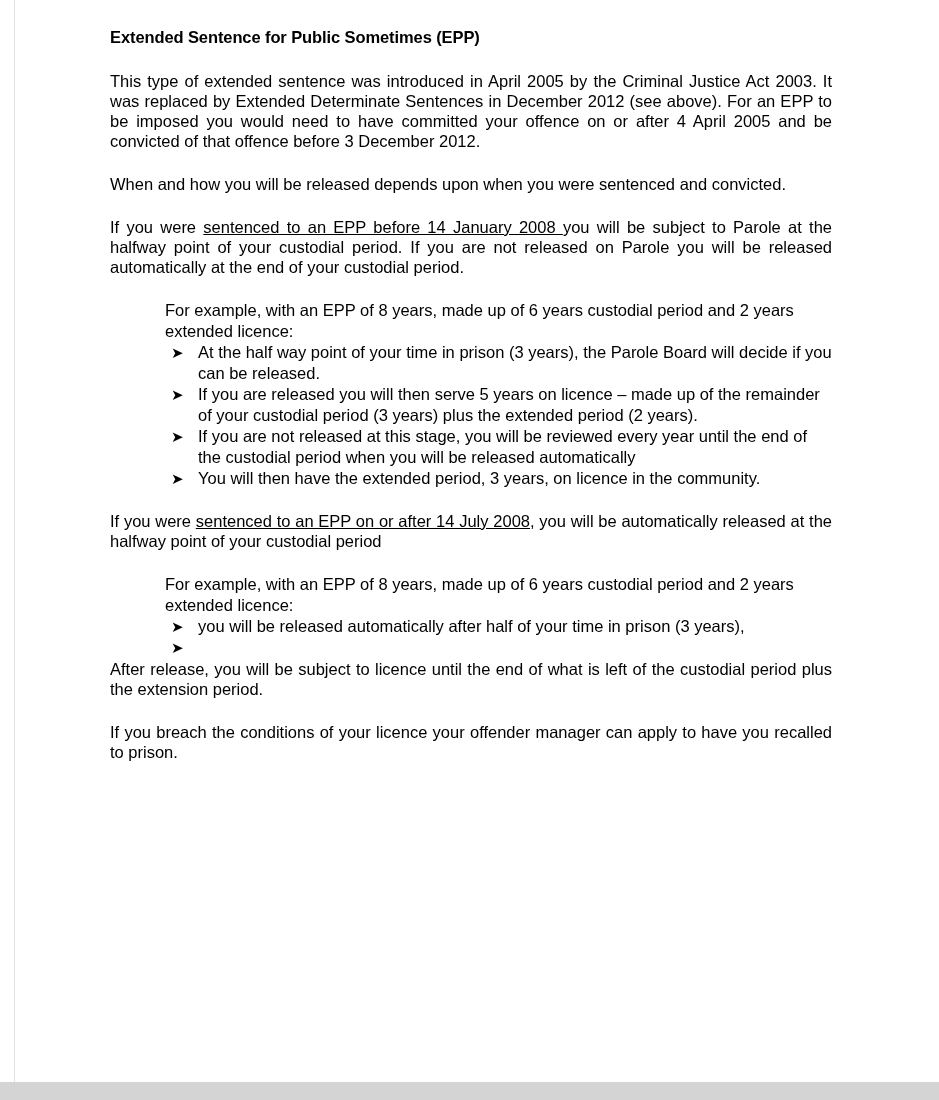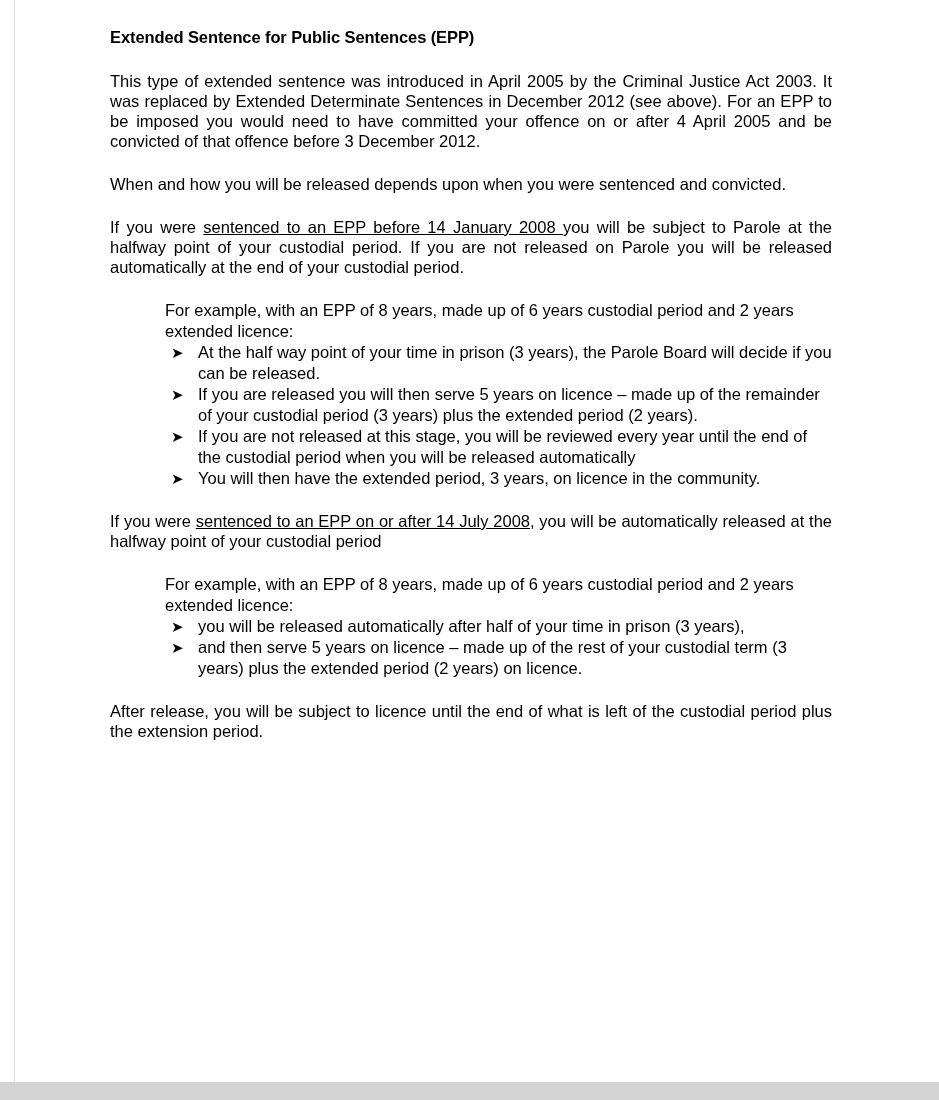--- a/index.html
+++ b/index.html
@@ -90,21 +90,21 @@
   .spacer-22 { height: 22px; }
 </style>
 </head>
 <body>
 
 <div class="page">
   <div class="page-edge-left"></div>
 
   <div class="content">
 
-    <h1 class="doc-title">Extended Sentence for Public Sentences (EPP)</h1>
+    <h1 class="doc-title">Extended Sentence for Public Sometimes (EPP)</h1>
 
     <p class="para">This type of extended sentence was introduced in April 2005 by the Criminal Justice Act 2003. It was replaced by Extended Determinate Sentences in December 2012 (see above). For an EPP to be imposed you would need to have committed your offence on or after 4 April 2005 and be convicted of that offence before 3 December 2012.</p>
 
 
     <p class="para">When and how you will be released depends upon when you were sentenced and convicted.</p>
 
     <p class="para"><span>If you were </span><span class="u">sentenced to an EPP before 14 January 2008 </span><span>you will be subject to Parole at the halfway point of your custodial period. If you are not released on Parole you will be released automatically at the end of your custodial period.</span></p>
 
     <div class="example-block">
       <p class="example-intro">For example, with an EPP of 8 years, made up of 6 years custodial period and 2 years extended licence:</p>
@@ -117,25 +117,26 @@
     </div>
 
     <div class="spacer-22"></div>
 
     <p class="para"><span>If you were </span><span class="u">sentenced to an EPP on or after 14 July 2008</span><span>, you will be automatically released at the halfway point of your custodial period</span></p>
 
     <div class="example-block">
       <p class="example-intro">For example, with an EPP of 8 years, made up of 6 years custodial period and 2 years extended licence:</p>
       <ul class="arrow-list">
         <li><span class="marker">➤</span><span>you will be released automatically after half of your time in prison (3 years),</span></li>
-        <li><span class="marker">➤</span><span>and then serve 5 years on licence – made up of the rest of your custodial term (3 years) plus the extended period (2 years) on licence.</span></li>
+        <li><span class="marker">➤</span></li>
       </ul>
     </div>
 
     <div class="spacer-22"></div>
 
     <p class="para">After release, you will be subject to licence until the end of what is left of the custodial period plus the extension period.</p>
 
+    <p class="para last">If you breach the conditions of your licence your offender manager can apply to have you recalled to prison.</p>
 
   </div>
 
   <div class="page-shadow-bottom"></div>
 </div>
 
 </body></html>

